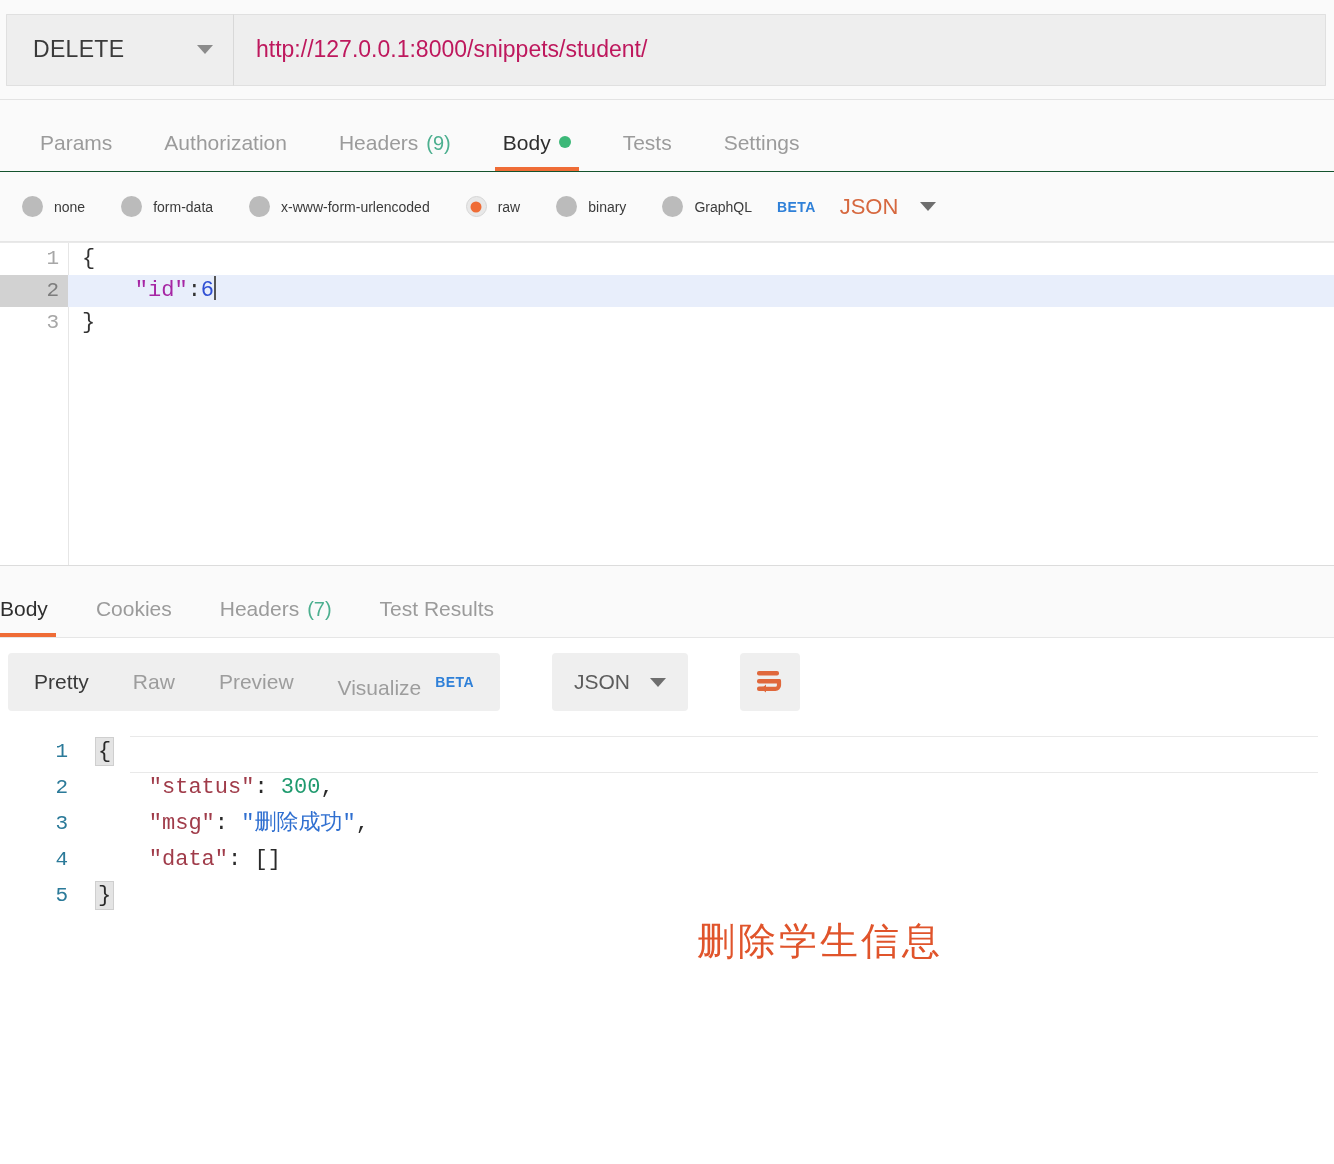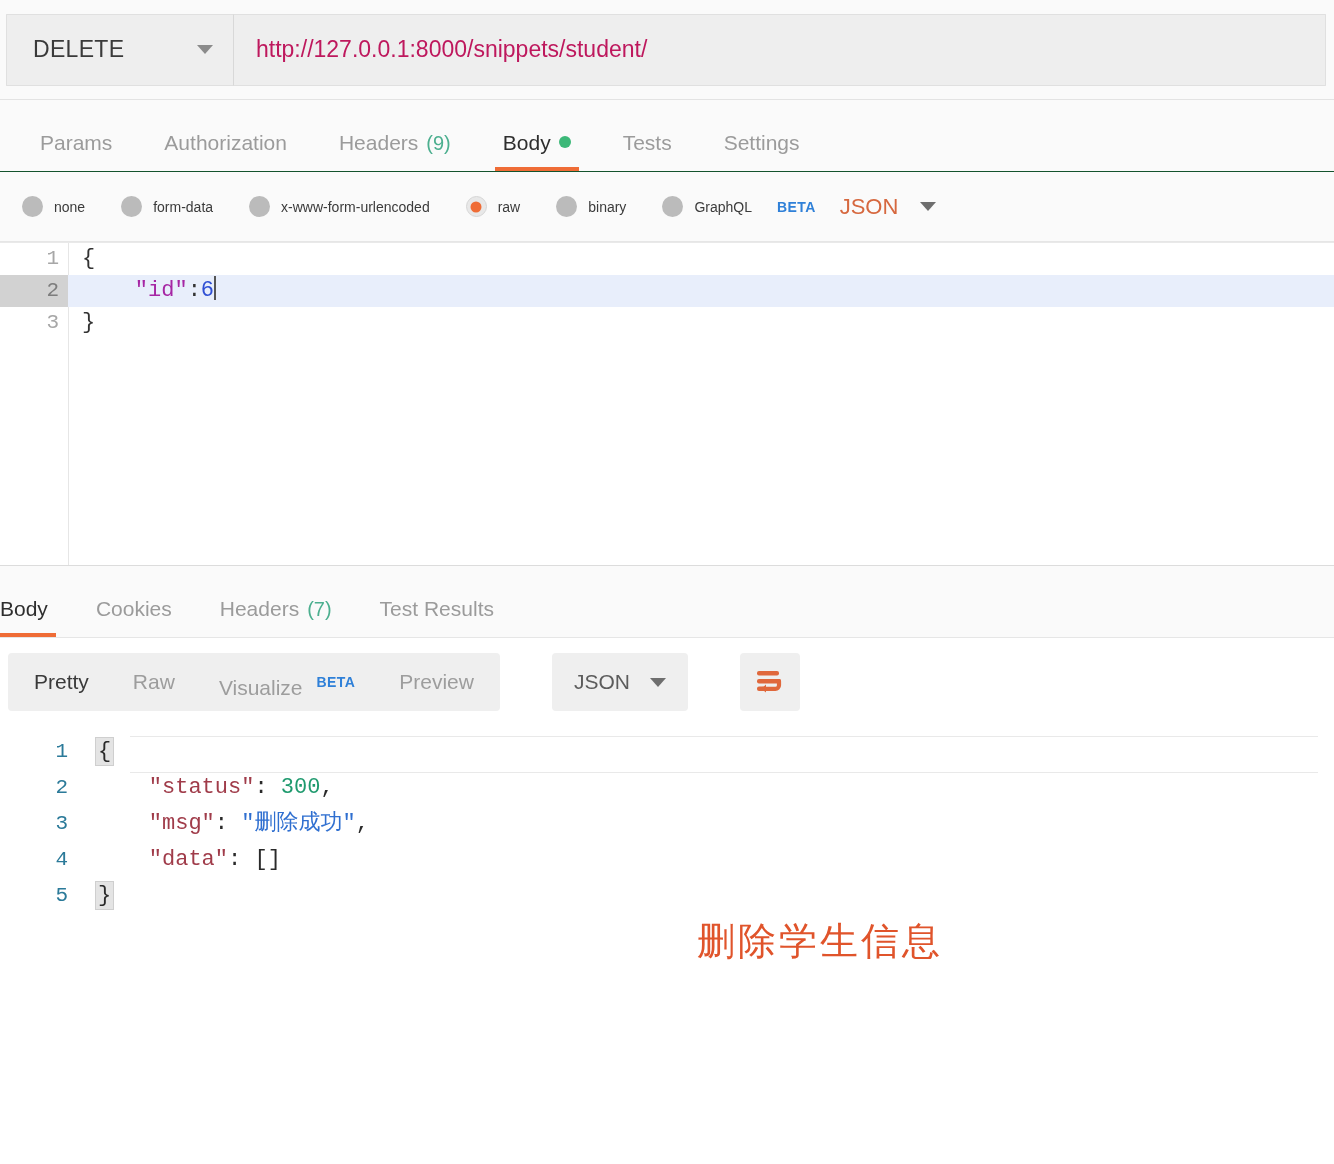--- a/index.html
+++ b/index.html
@@ -459,24 +459,24 @@
 
 <div class="resp-toolbar">
   <div class="seg-group">
     <div class="seg-item active">
       <span>Pretty</span>
     </div>
     <div class="seg-item">
       <span>Raw</span>
     </div>
     <div class="seg-item">
-      <span>Visualize</span><span class="beta-sup">BETA</span>
+      <span>Preview</span>
     </div>
     <div class="seg-item">
-      <span>Preview</span>
+      <span>Visualize</span><span class="beta-sup">BETA</span>
     </div>
   </div>
 
   <div class="fmt-box">
     <span class="fmt-label2">JSON</span>
     <span class="caret-small"></span>
   </div>
 
   <div class="wrap-btn">
     <svg width="30" height="26" viewBox="0 0 30 26">

